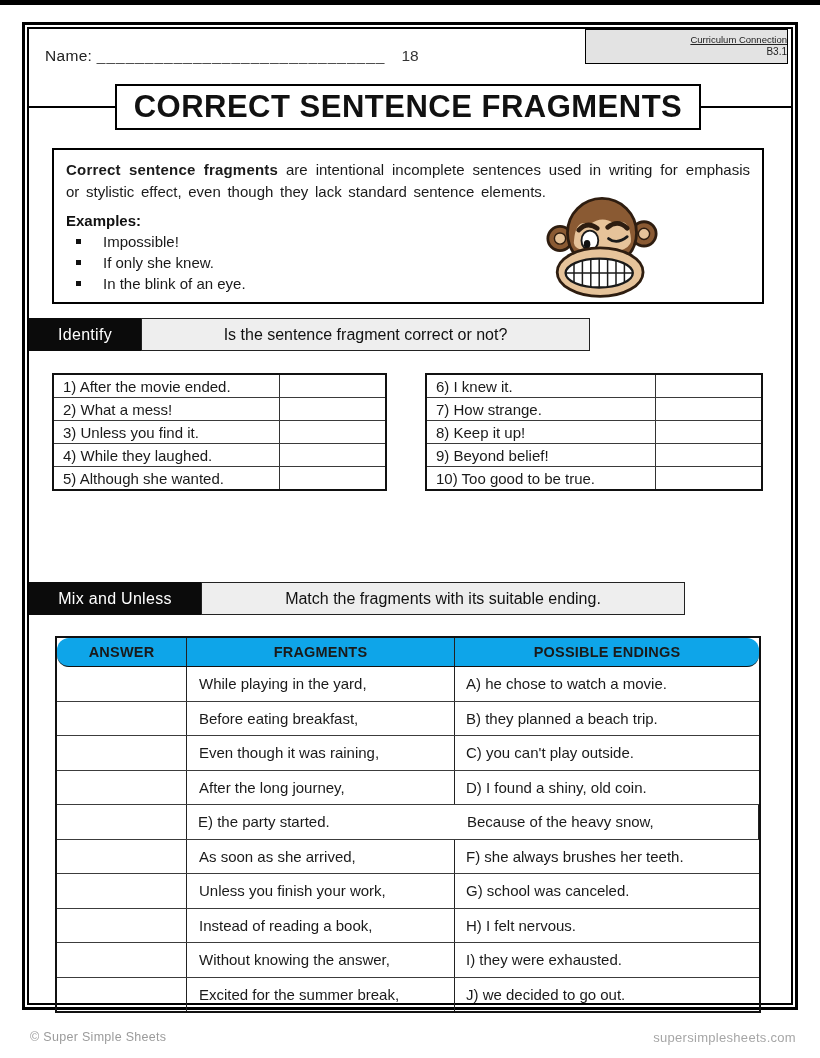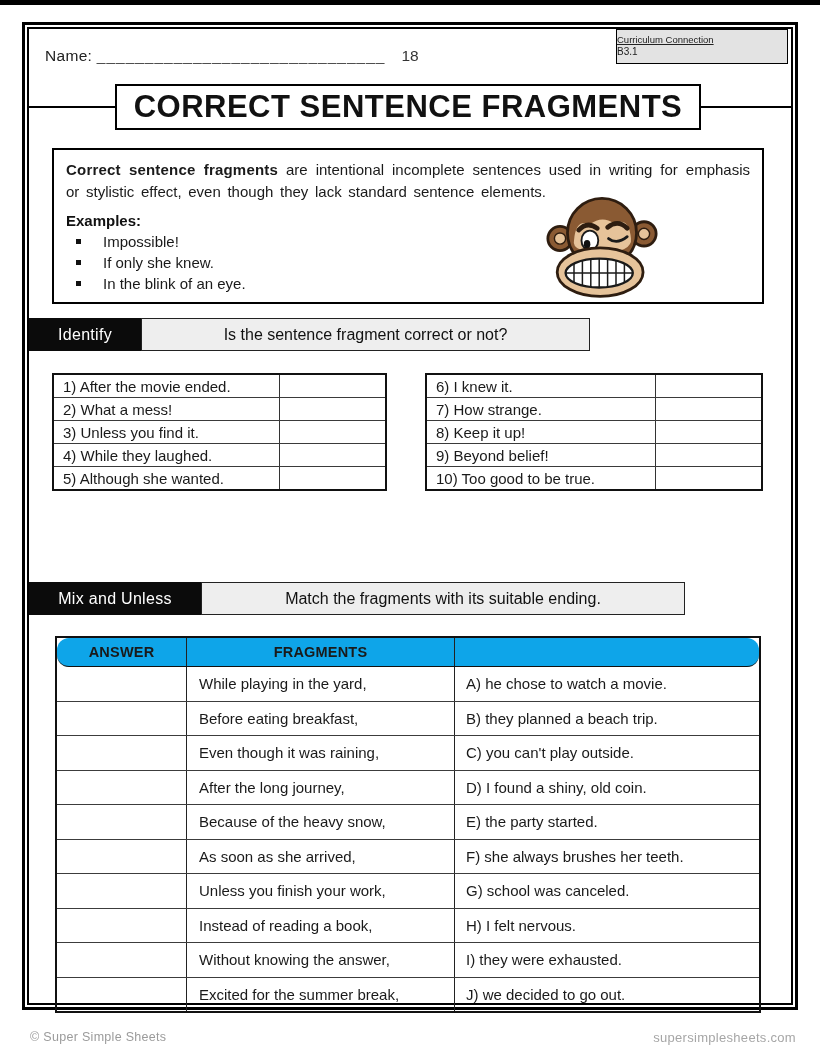--- a/index.html
+++ b/index.html
@@ -8,22 +8,22 @@
     font-family:"Liberation Sans", sans-serif;color:#111;overflow:hidden;
   }
   .top-strip{position:absolute;top:0;left:0;width:820px;height:5px;background:#000;}
   .sheet{position:absolute;left:22px;top:22px;width:770px;height:982px;border:3px solid #000;background:#fff;}
   .sheet-inner{position:absolute;inset:2px;border:2px solid #000;}
 
   
   .name-row{position:absolute;left:16px;top:18px;font-size:15.5px;color:#222;letter-spacing:.3px;}
   .name-line{color:#444;letter-spacing:1px;}
   .page-num{position:absolute;left:336px;top:18px;width:90px;text-align:center;font-size:15.5px;color:#333;}
-  .curriculum-box{position:absolute;top:0;right:3px;width:172px;height:35px;background:#e3e3e3;
-    border:1.5px solid #000;box-sizing:border-box;text-align:left;padding-top:4px;}
+  .curriculum-box{position:absolute;top:0;right:3px;width:203px;height:35px;background:#e3e3e3;
+    border:1.5px solid #000;box-sizing:border-box;text-align:right;padding-top:4px;}
   .curr-title{font-size:9.5px;text-decoration:underline;color:#222;}
   .curr-code{font-size:10px;color:#222;margin-top:1px;}
 
   
   .title-rule{position:absolute;top:77px;left:0;right:0;border-top:2px solid #000;}
   .title-box{position:absolute;top:55px;left:86px;width:586px;height:46px;border:2px solid #000;background:#fff;
     display:flex;align-items:center;justify-content:center;box-sizing:border-box;}
   .title-box h1{margin:0;font-size:31px;font-weight:700;letter-spacing:.5px;white-space:nowrap;}
 
   
@@ -200,20 +200,21 @@
 
     <div class="band band-mix">
       <div class="band-label">Mix and Unless</div>
       <div class="band-prompt">Match the fragments with its suitable ending.</div>
     </div>
 
     <div class="mix-table">
       <div class="mix-row mix-header">
         <div class="mix-cell c1">ANSWER</div>
         <div class="mix-cell c2" style="justify-content:center;padding-left:0;">FRAGMENTS</div>
+        <div class="mix-cell c3" style="justify-content:center;padding-left:0;">POSSIBLE ENDINGS</div>
       </div>
       <div class="mix-row mix-data">
         <div class="mix-cell c1"></div>
         <div class="mix-cell c2">While playing in the yard,</div>
         <div class="mix-cell c3">A) he chose to watch a movie.</div>
       </div>
       <div class="mix-row mix-data">
         <div class="mix-cell c1"></div>
         <div class="mix-cell c2">Before eating breakfast,</div>
         <div class="mix-cell c3">B) they planned a beach trip.</div>
@@ -223,22 +224,22 @@
         <div class="mix-cell c2">Even though it was raining,</div>
         <div class="mix-cell c3">C) you can't play outside.</div>
       </div>
       <div class="mix-row mix-data">
         <div class="mix-cell c1"></div>
         <div class="mix-cell c2">After the long journey,</div>
         <div class="mix-cell c3">D) I found a shiny, old coin.</div>
       </div>
       <div class="mix-row mix-data">
         <div class="mix-cell c1"></div>
+        <div class="mix-cell c3">E) the party started.</div>
         <div class="mix-cell c2">Because of the heavy snow,</div>
-        <div class="mix-cell c3">E) the party started.</div>
       </div>
       <div class="mix-row mix-data">
         <div class="mix-cell c1"></div>
         <div class="mix-cell c2">As soon as she arrived,</div>
         <div class="mix-cell c3">F) she always brushes her teeth.</div>
       </div>
       <div class="mix-row mix-data">
         <div class="mix-cell c1"></div>
         <div class="mix-cell c2">Unless you finish your work,</div>
         <div class="mix-cell c3">G) school was canceled.</div>

